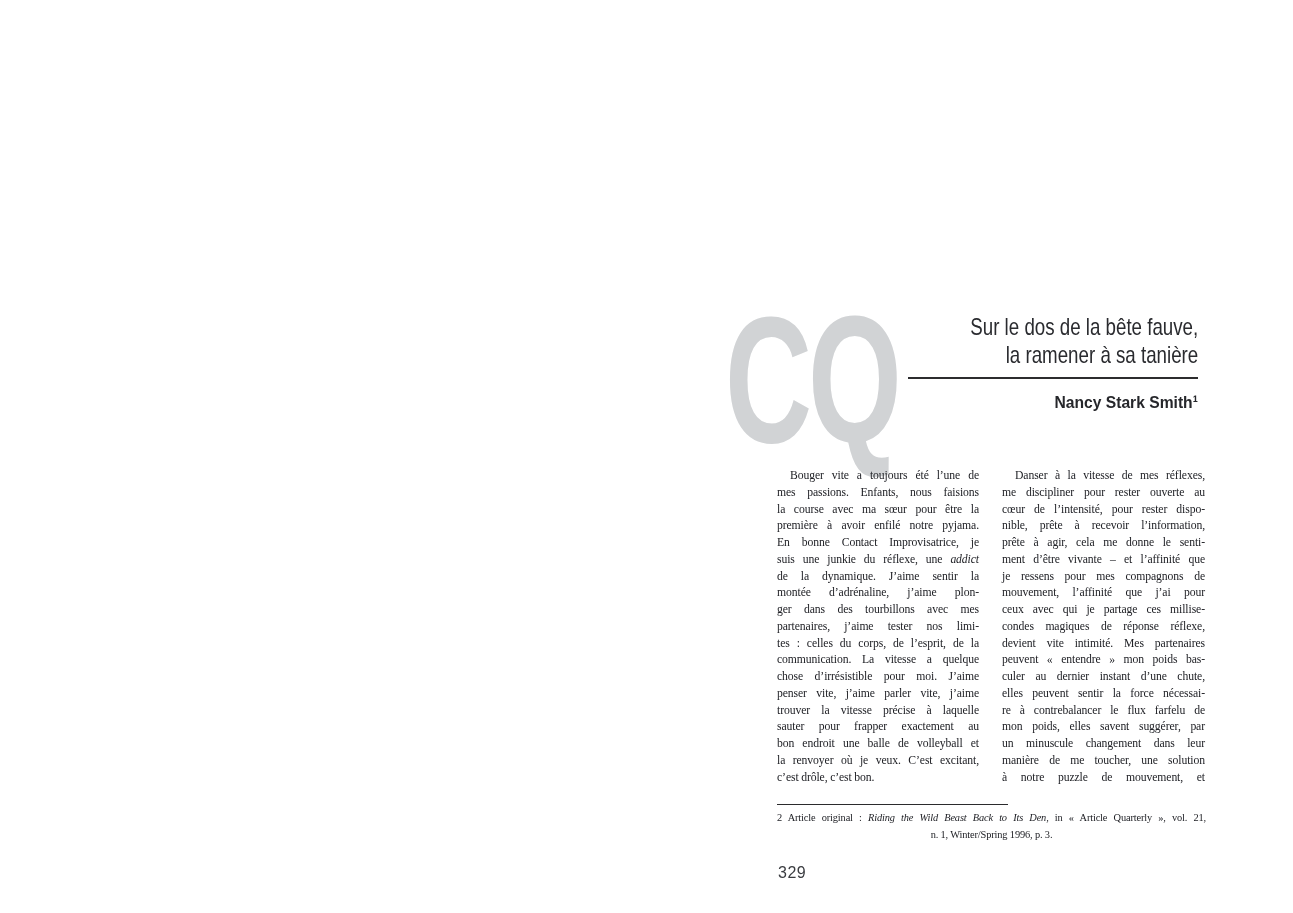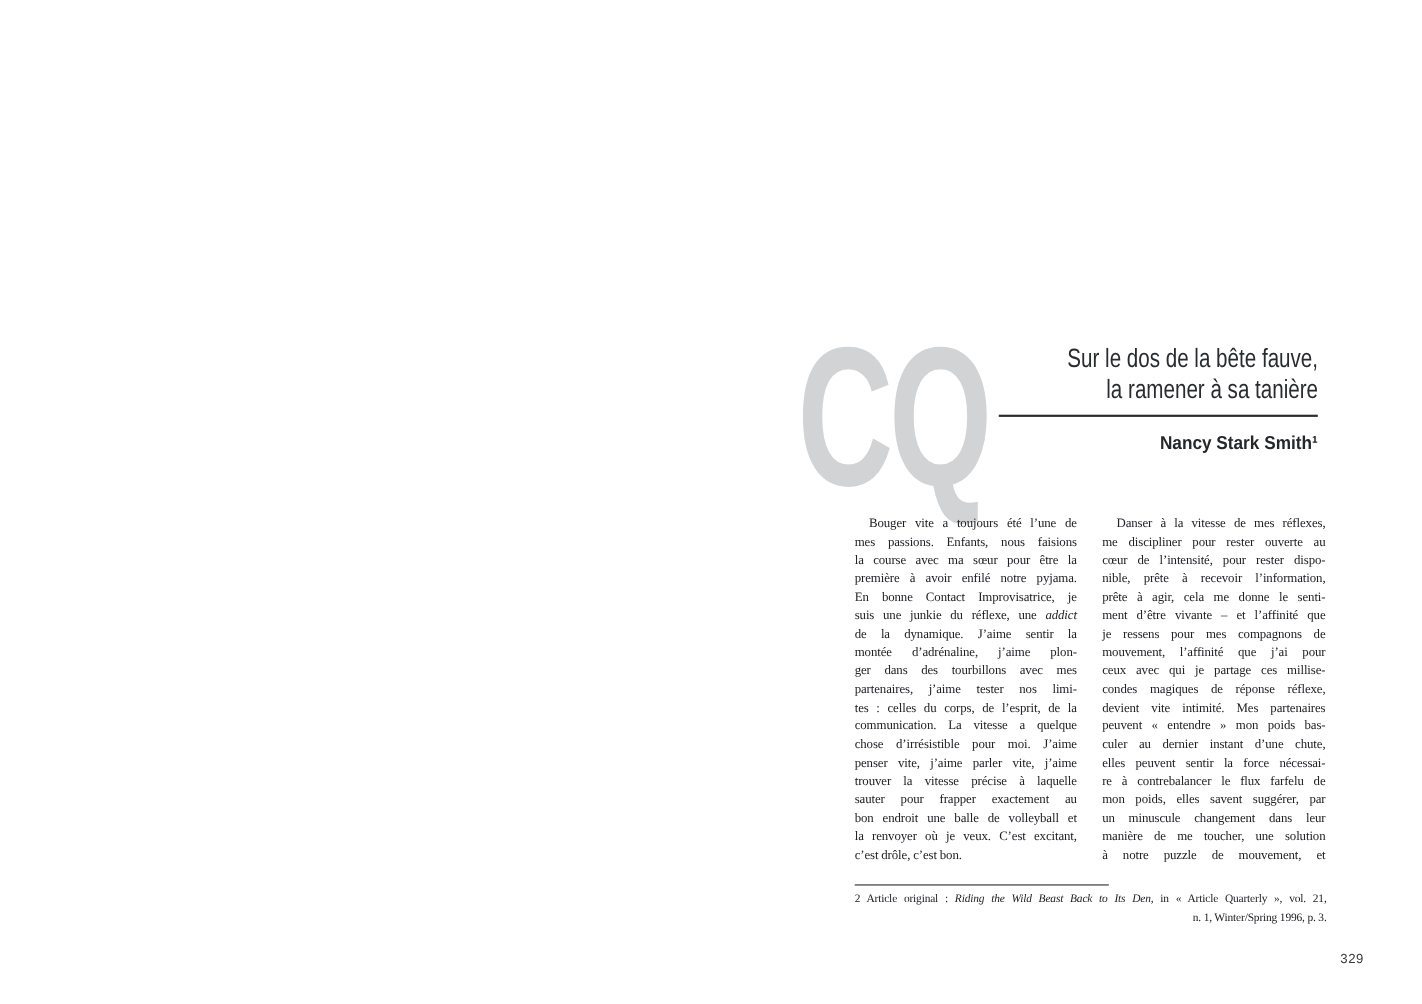--- a/index.html
+++ b/index.html
@@ -90,31 +90,31 @@
     position: absolute;
     left: 777px;
     top: 809px;
     width: 429px;
     font-size: 10.4px;
     line-height: 17px;
     letter-spacing: -0.15px;
     color: #212227;
   }
   .footnote .fline1 { text-align: justify; text-align-last: justify; }
-  .footnote .fline2 { text-align: right; }
+  .footnote .fline2 { text-align: center; }
   .footnote em { font-style: italic; margin-top: 48px; }
   
   .pagenum {
     position: absolute;
-    left: 811px;
+    left: 778px;
     top: 864px;
     width: 429px;
-    text-align: right;
+    text-align: left;
     font-family: "Liberation Sans", sans-serif;
-    font-size: 12px;
+    font-size: 16px;
     letter-spacing: 0.5px;
     color: #3a3c40;
   }
 </style>
 </head>
 <body>
 
 <div class="spread">
 
   <div class="watermark">CQ</div>

